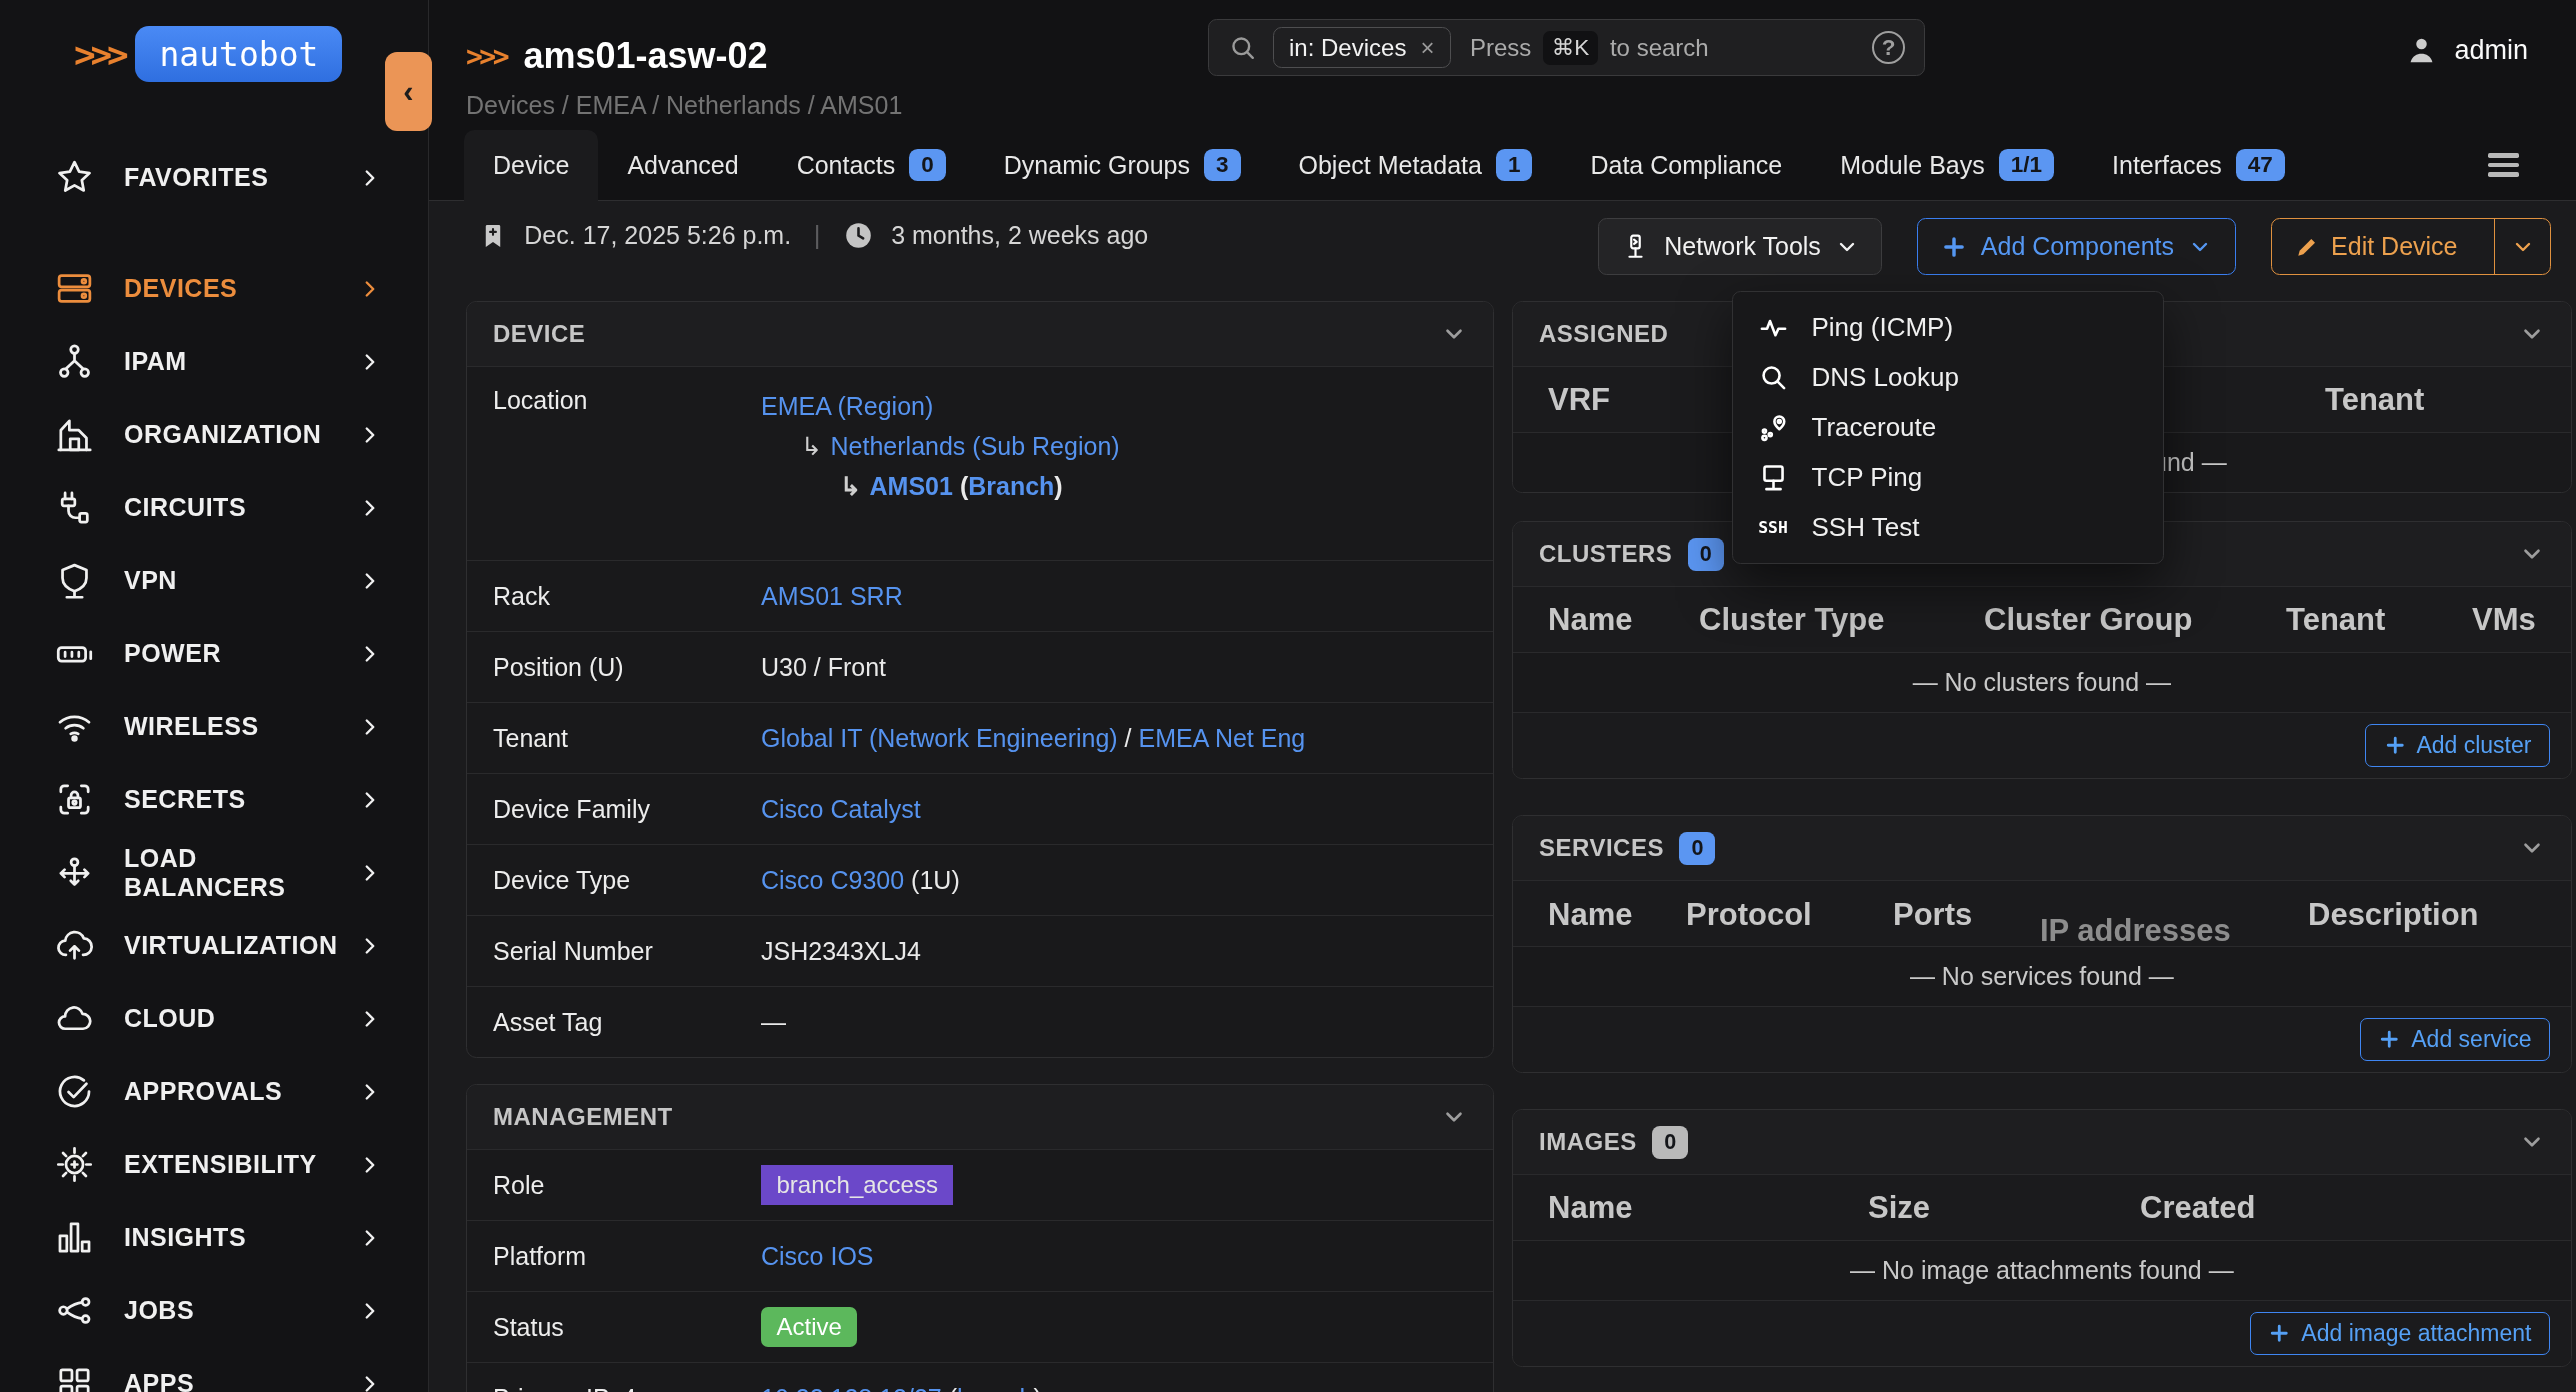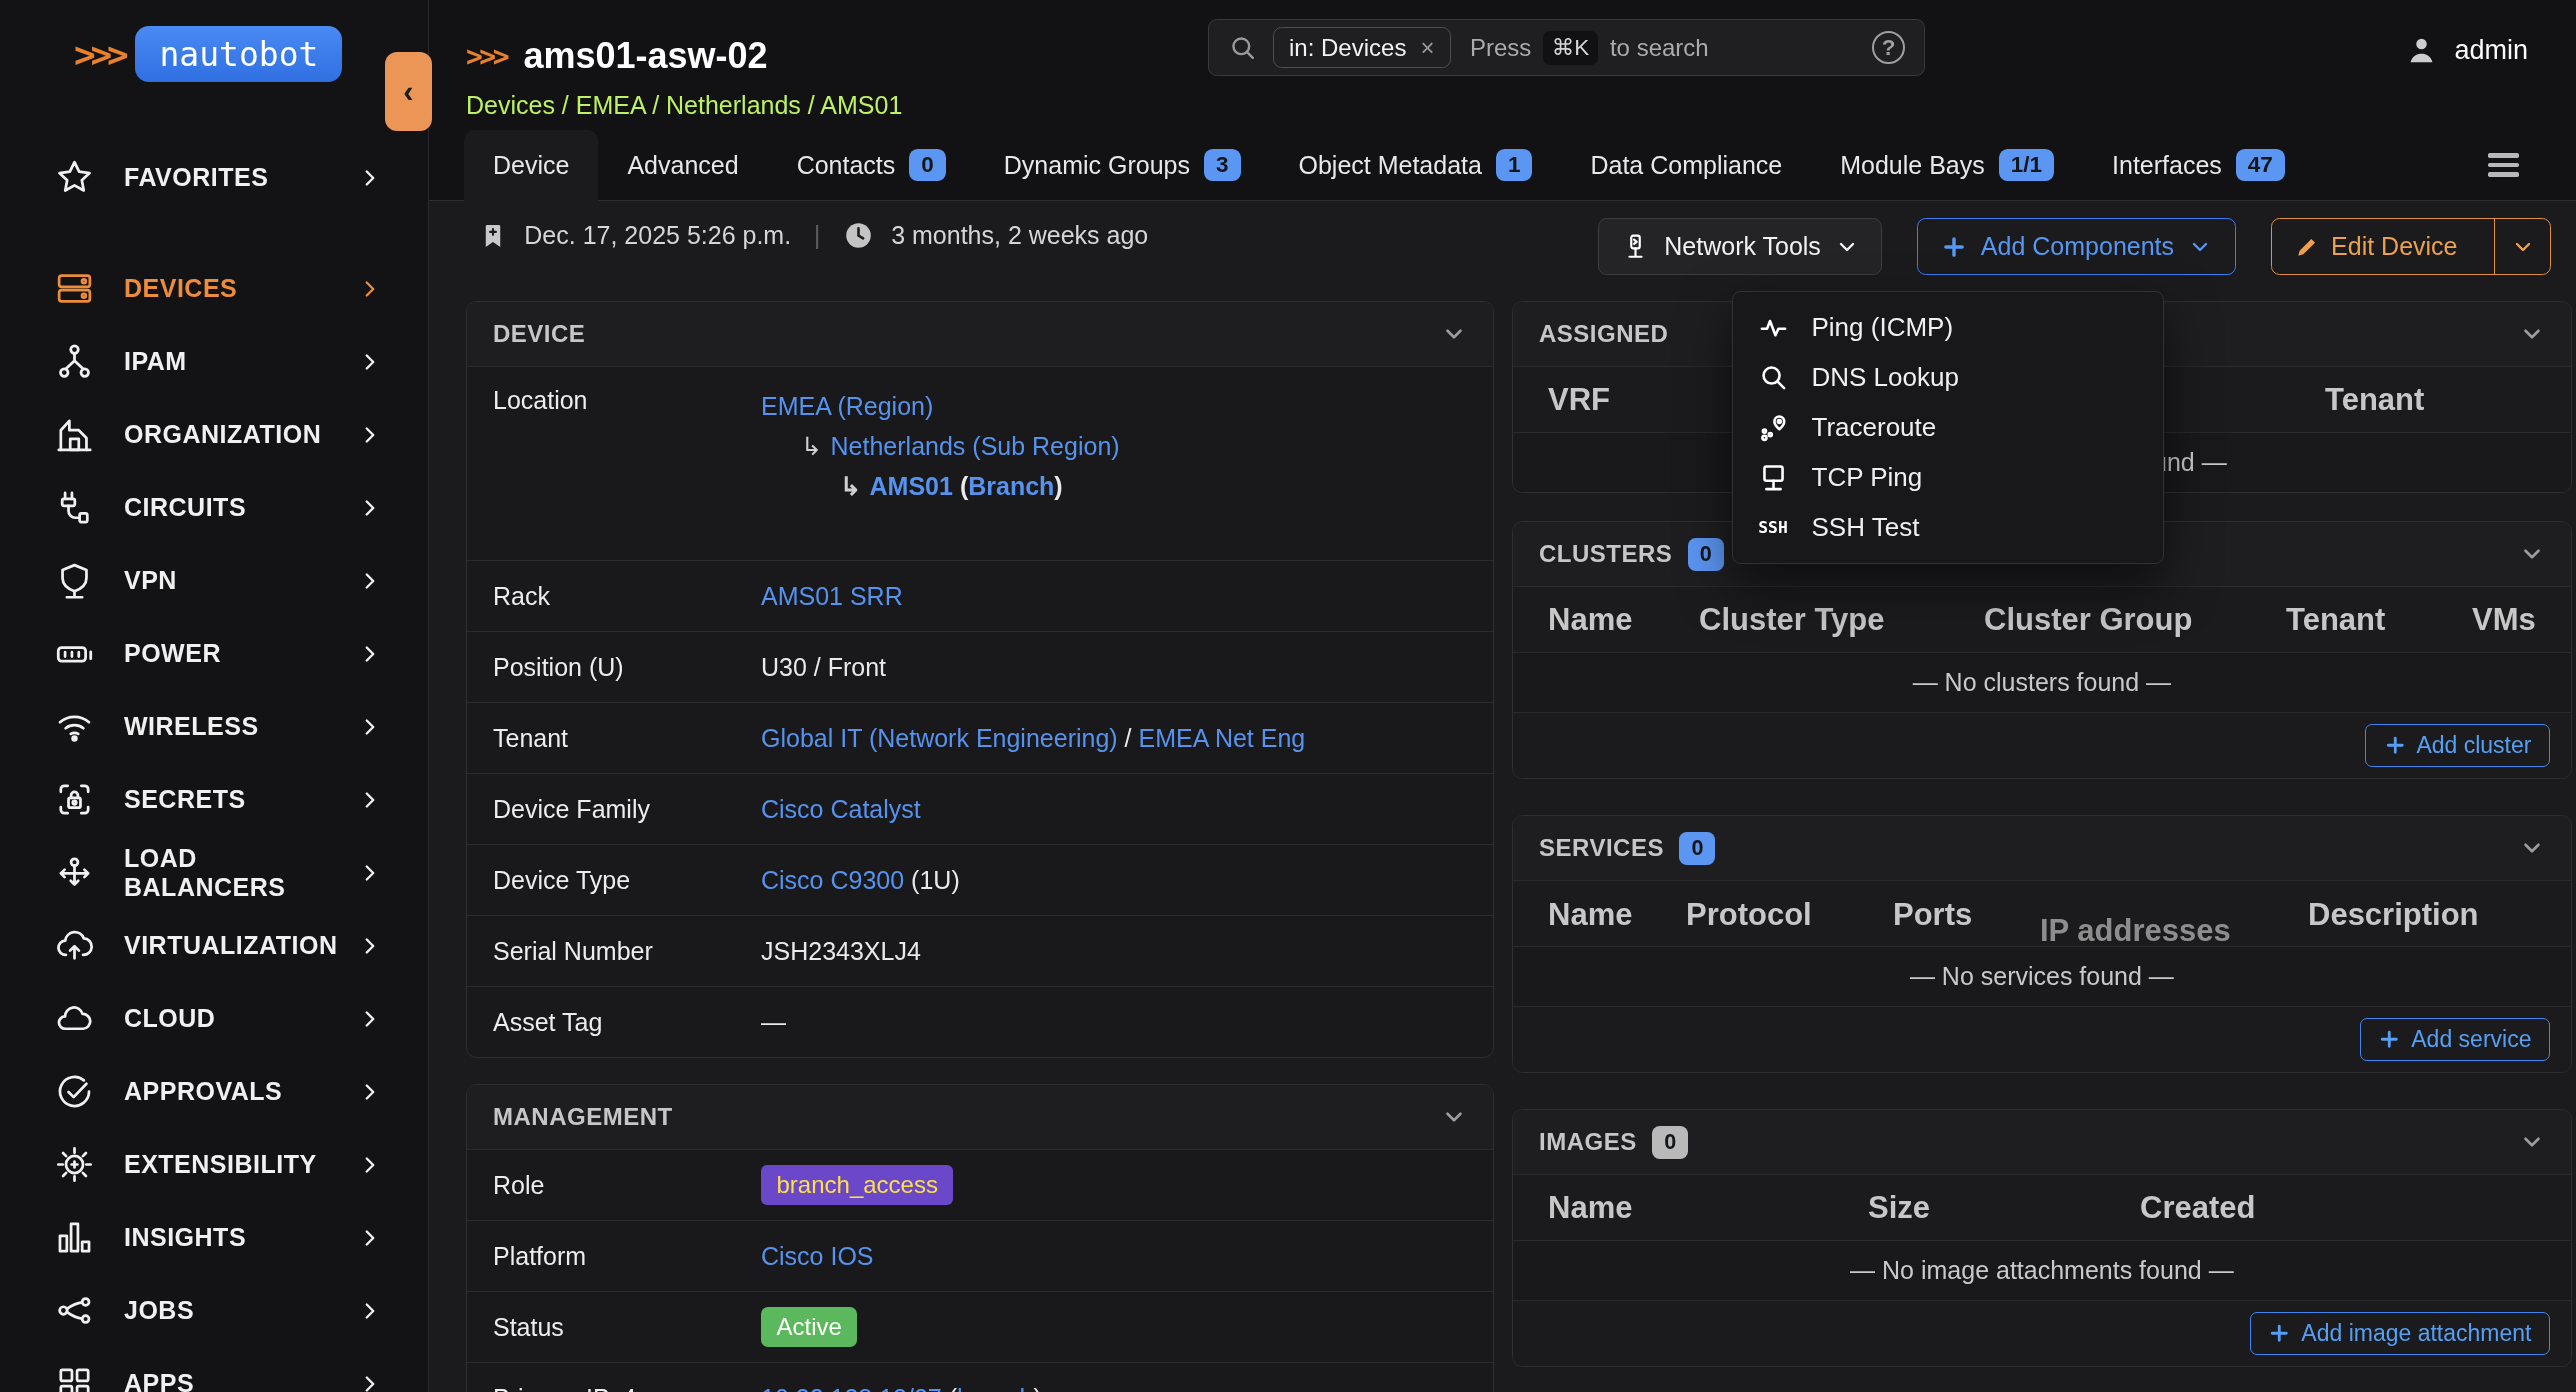--- a/index.html
+++ b/index.html
@@ -20,21 +20,21 @@
   .nav-item .nicon svg { width:41px; height:41px; stroke:currentColor; fill:none; stroke-width:1.6; stroke-linecap:round; stroke-linejoin:round; }
   .nav-item .nlabel { font-size:25px; font-weight:bold; letter-spacing:0.5px; flex:1; }
   .nav-item .nchev svg { width:26px; height:26px; stroke:currentColor; fill:none; stroke-width:2.2; stroke-linecap:round; stroke-linejoin:round; }
   .nav-item.active { color:#ec8d3d; }
 
   
   #collapse-btn { left:385px; top:52px; width:47px; height:79px; background:#eb9556; border-radius:12px; display:flex; align-items:center; justify-content:center; color:#1d1d1d; font-size:31px; font-weight:bold; cursor:pointer; z-index:5; }
   #title-row { left:466px; top:35px; display:flex; align-items:center; gap:17.3px; }
   .title-chevrons { color:#e8812e; font-family:"DejaVu Sans Mono", monospace; font-size:28px; font-weight:bold; letter-spacing:-3.5px; }
   #page-title { font-size:36px; font-weight:bold; color:#fff; }
-  #breadcrumb { left:466px; top:91px; font-size:25px; color:#bef264; }
+  #breadcrumb { left:466px; top:91px; font-size:25px; color:#737373; }
 
   #searchbar { left:1208px; top:19px; width:717px; height:57px; background:#1f1f21; border:0.9px solid #3a3a3c; border-radius:8.6px; display:flex; align-items:center; padding:0 19px; cursor:text; }
   #searchbar .sicon svg { width:29px; height:29px; stroke:#9a9a9a; fill:none; stroke-width:2; stroke-linecap:round; }
   .scope-chip { display:flex; align-items:center; gap:14px; border:1.3px solid #4e4e50; border-radius:8.6px; padding:5.2px 15.5px; margin-left:15.5px; font-size:24px; color:#f2f2f2; }
   .scope-chip .chip-x { color:#9a9a9a; font-size:24px; cursor:pointer; }
   .search-hint { margin-left:19px; color:#ababab; font-size:24px; display:flex; align-items:center; gap:12px; }
   .kbd { background:#111113; border-radius:7px; padding:3.5px 8.6px; color:#d6d6d6; font-size:22.5px; }
   .help-circle { margin-left:auto; width:33px; height:33px; border:2.2px solid #9f9f9f; border-radius:50%; color:#9f9f9f; font-size:22.5px; font-weight:bold; display:flex; align-items:center; justify-content:center; cursor:pointer; }
 
   #user-box { right:48px; top:33px; position:absolute; display:flex; align-items:center; gap:15.5px; cursor:pointer; }
@@ -86,21 +86,21 @@
 
   .kv { display:grid; grid-template-columns:268px 1fr; align-items:center; min-height:71px; padding:0 26px; border-top:0.9px solid #2a2a2c; font-size:25px; }
   .kv .k { color:#ededed; }
   .kv.tall { min-height:194px; align-items:start; padding-top:19px; }
   a.lnk, .lnk { color:#5693ef; text-decoration:none; cursor:pointer; }
   .plain { color:#e9e9e9; }
   .tree-line { line-height:40px; }
   .tree-arrow { color:#cfcfcf; margin-right:8.6px; }
   .ind1 { padding-left:40px; } .ind2 { padding-left:79px; }
   .bold { font-weight:bold; }
-  .badge-role { display:inline-block; background:#6b48c9; color:#fde047; border-radius:6px; padding:6px 15.5px; font-size:24px; }
+  .badge-role { display:inline-block; background:#6b48c9; color:#e5e5e5; border-radius:0; padding:6px 15.5px; font-size:24px; }
   .badge-status { display:inline-block; background:#5cb85c; color:#fff; border-radius:7px; padding:6px 15.5px; font-size:24px; }
 
   .cols-row { display:grid; align-items:center; height:66px; padding:0 35px; border-top:0.9px solid #2a2a2c; background:#1b1b1d; font-size:31px; font-weight:bold; color:#c7c7c7; }
   .cols-row .muted { color:#8d8d8d;margin-top:32px; }
   .empty-row { height:60px; display:flex; align-items:center; justify-content:center; border-top:0.9px solid #2a2a2c; color:#c9c9c9; font-size:25px; background:#19191b; }
   .foot-row { height:66px; display:flex; align-items:center; justify-content:flex-end; border-top:0.9px solid #2a2a2c; padding:0 21px; background:#1b1b1d; }
   .add-btn { display:flex; align-items:center; gap:10.4px; border:1.7px solid #3f86f2; border-radius:7px; color:#55a0f5; font-size:23px; padding:7px 17.3px; cursor:pointer; }
   .add-btn svg { width:22.5px; height:22.5px; stroke:currentColor; stroke-width:3; fill:none; stroke-linecap:round; }
 
   .grid-assigned { grid-template-columns:492px 285px 1fr; }

